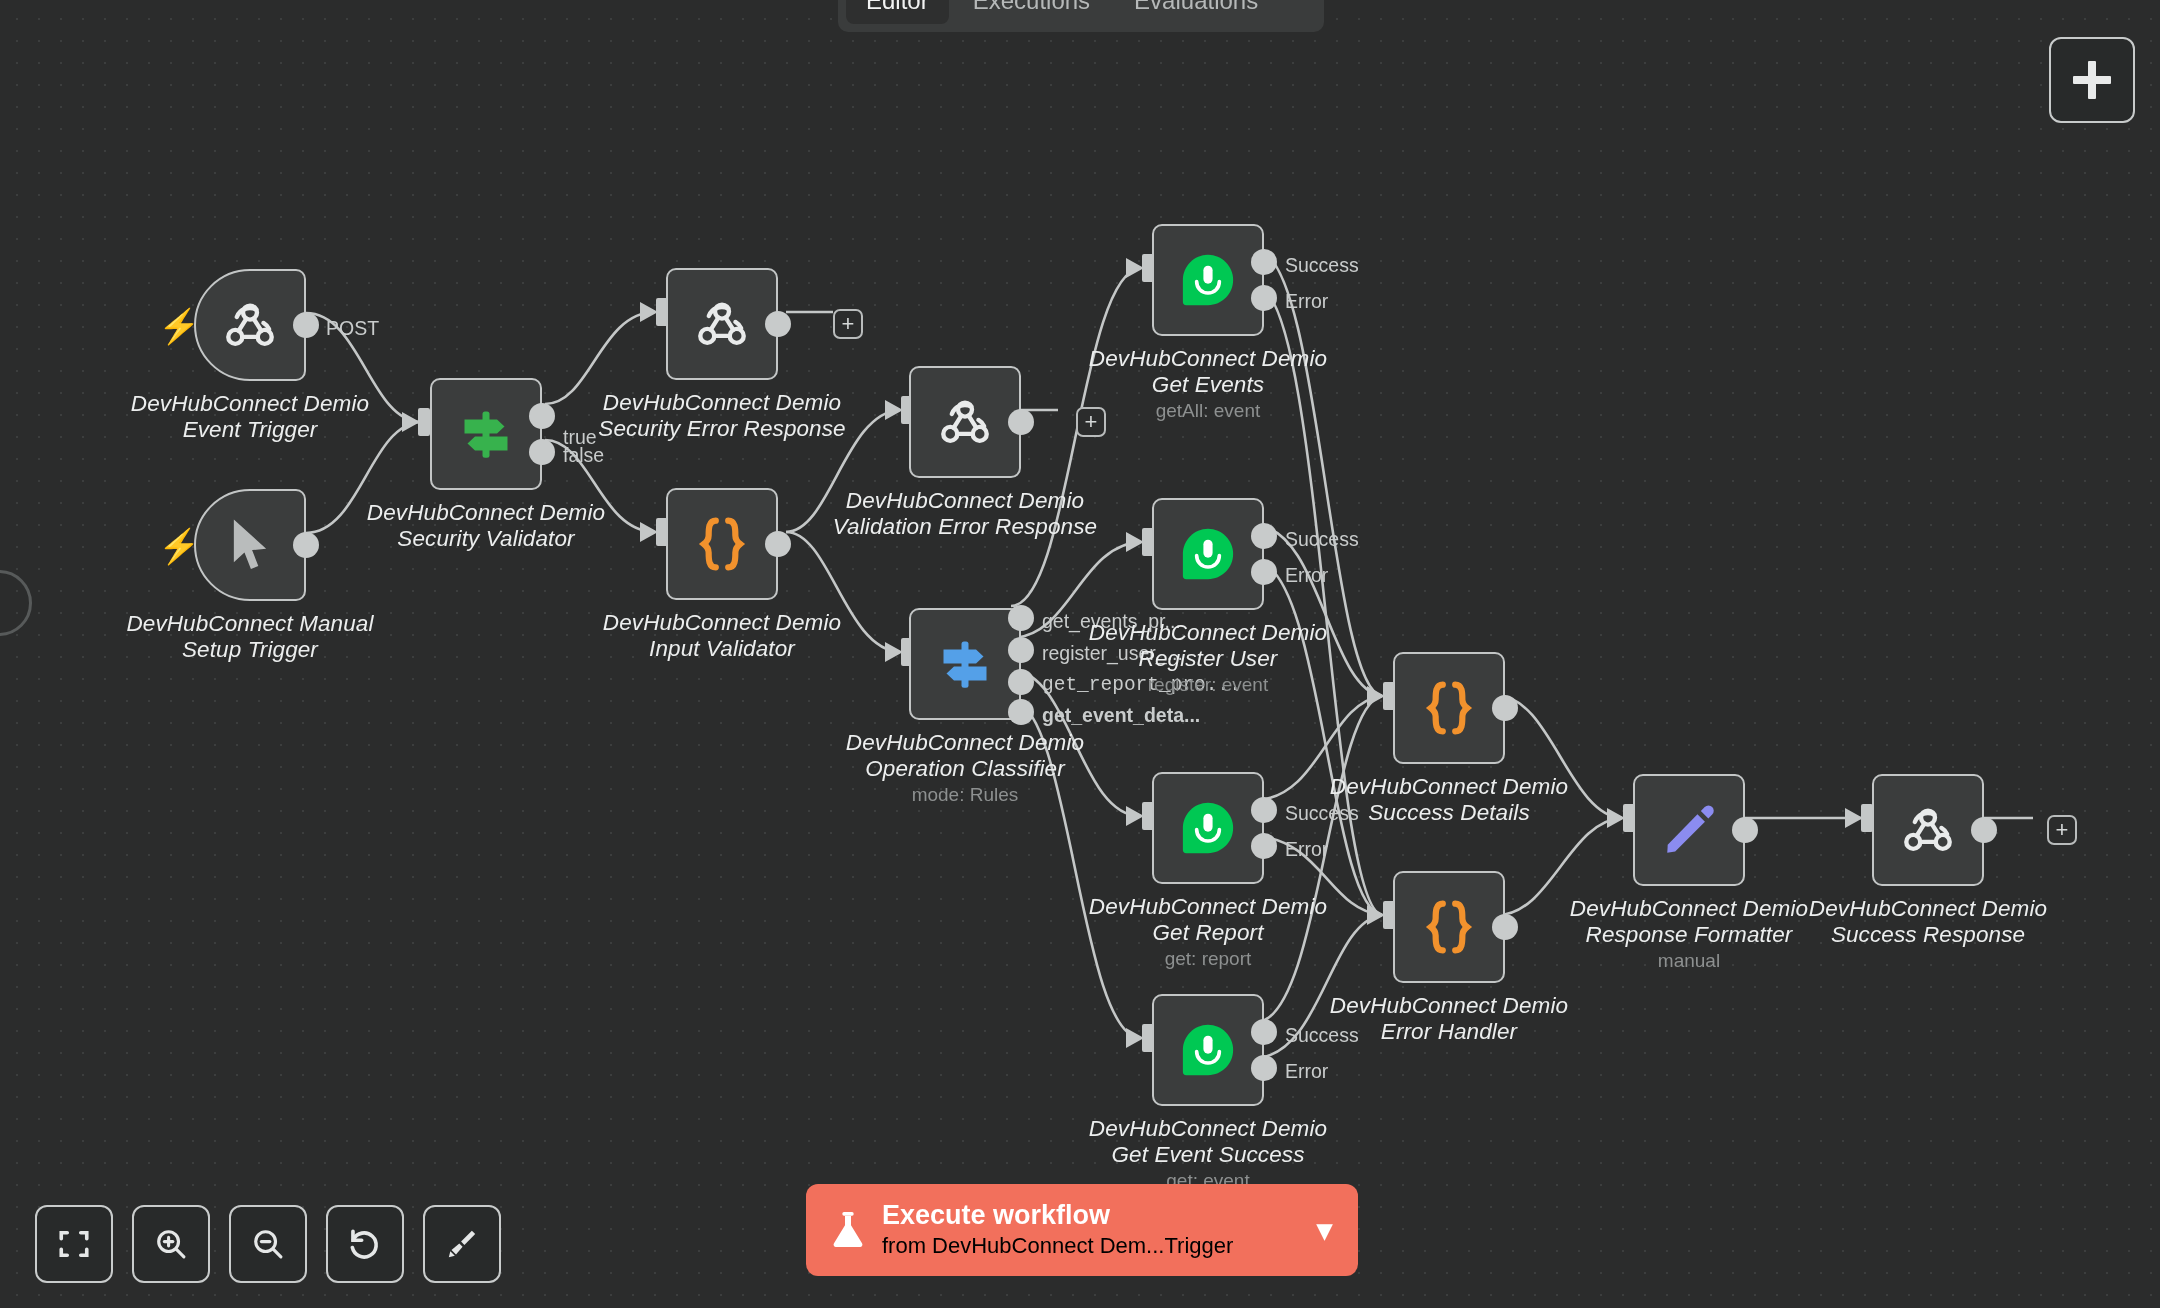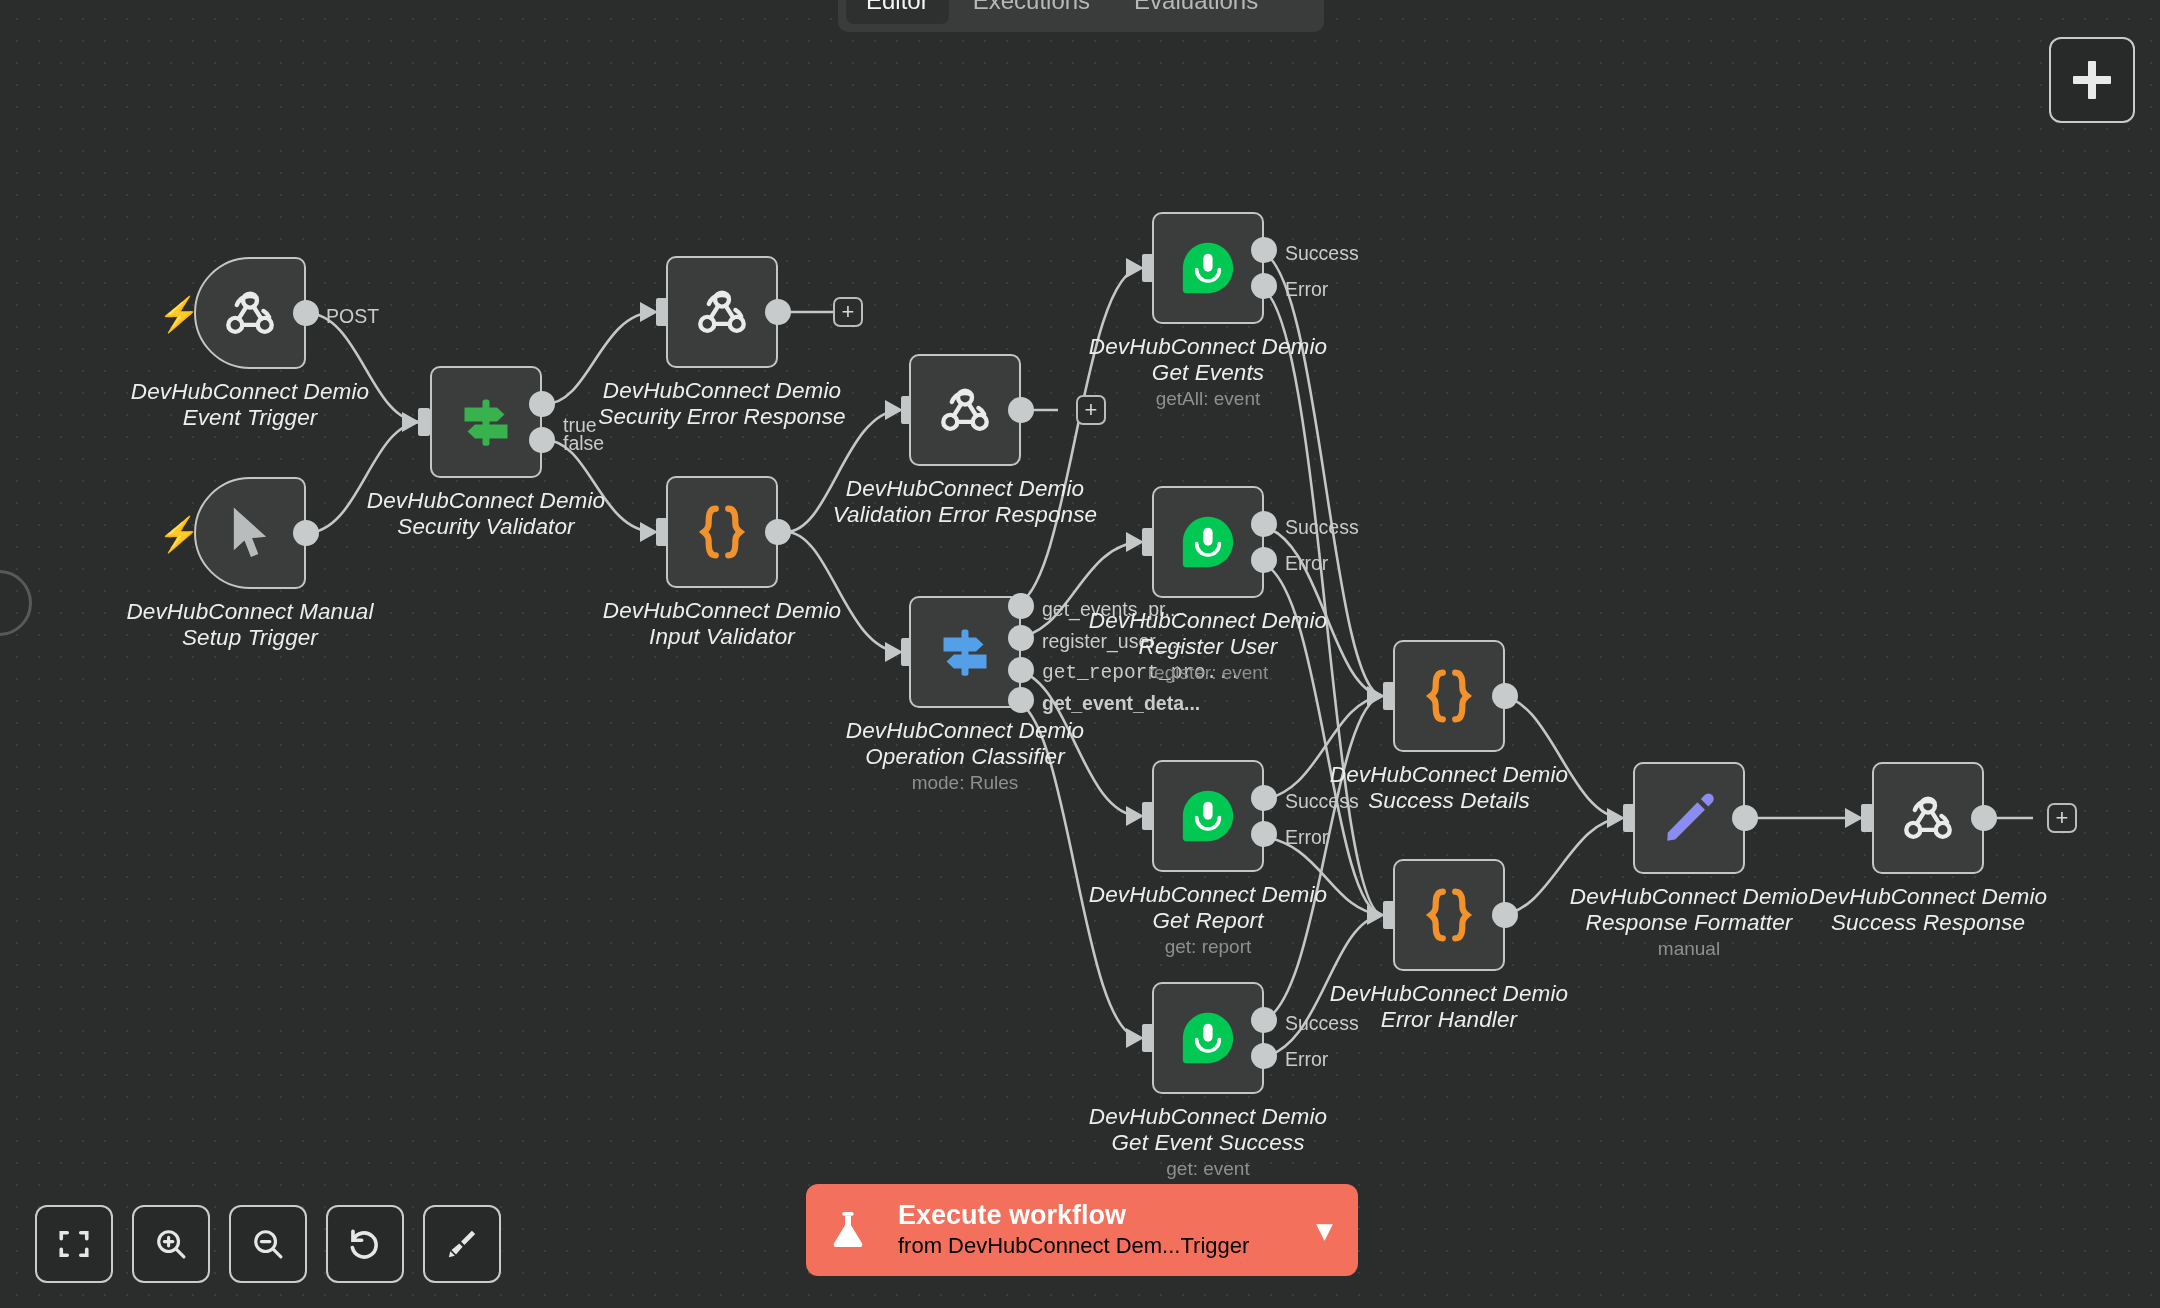--- a/index.html
+++ b/index.html
@@ -58,20 +58,21 @@
   #add-node-btn .plus-h { position:absolute; width: 38px; height: 8px; background:#e8eaea; border-radius:1px;}
   #add-node-btn .plus-v { position:absolute; width: 8px; height: 38px; background:#e8eaea; border-radius:1px;}
 
   
   #wires { position:absolute; left:0; top:0; width:2160px; height:1308px; z-index: 5; }
 
   
   .node {
     position: absolute;
     z-index: 12;
+    margin-top: 12px;
   }
   .node-box {
     position: relative;
     width: 112px; height: 112px;
     background: #3b3d3d;
     border: 2px solid #c3c6c6;
     border-radius: 10px;
     display:flex; align-items:center; justify-content:center;
     cursor: pointer;
   }
@@ -162,21 +163,21 @@
 
   
   #execute-btn {
     position:absolute;
     left: 806px; bottom: 32px;
     width: 552px; height: 92px;
     background: #f2705c;
     border-radius: 12px;
     display:flex; align-items:center;
     padding: 0 26px 0 22px;
-    gap: 30px;
+    gap: 14px;
     cursor:pointer;
     z-index: 30;
   }
   #execute-btn .labels { display:flex; flex-direction:column; justify-content:center; flex:1; }
   #execute-btn .l1 { color:#ffffff; font-size:27px; font-weight:bold; line-height:32px; }
   #execute-btn .l2 { color:#000000; font-size:22px; line-height:30px; white-space:nowrap; }
   #execute-btn .chev { color:#ffffff; font-size:30px; line-height:30px; font-weight:bold; }
 
   
   #edge-ghost {

